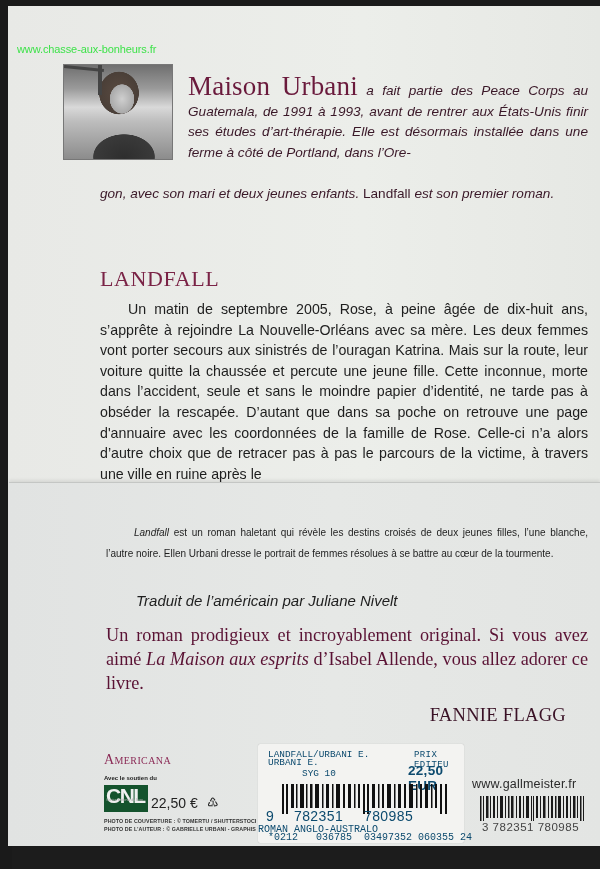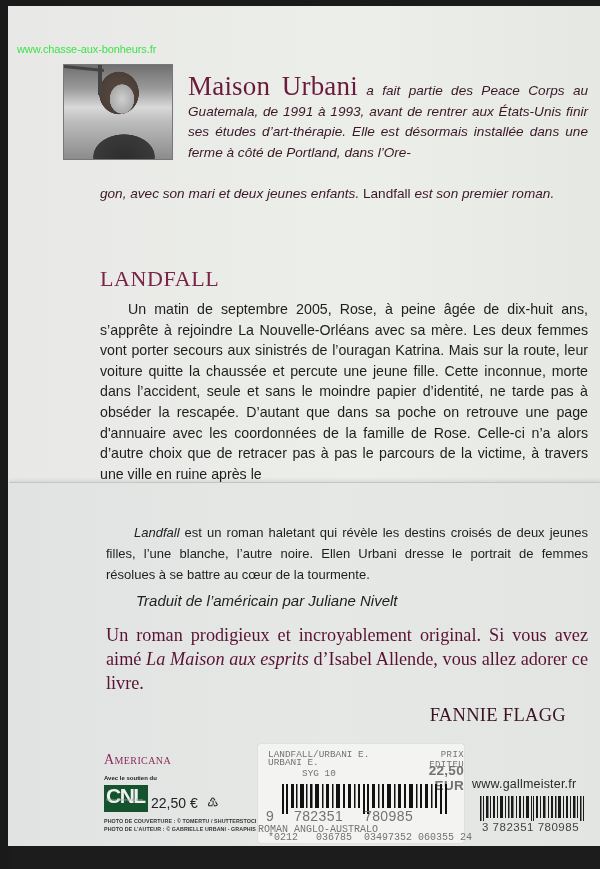--- a/index.html
+++ b/index.html
@@ -62,21 +62,21 @@
 
   .overlay-card {
     position: absolute; left: 9px; top: 482px; width: 591px; height: 364px;
     background: linear-gradient(90deg, #e1e3e2 0%, #e6e8e6 55%, #e3e5e3 100%);
     border-top: 1px solid #c4c6c4;
     box-shadow: 0 -2px 3px rgba(0,0,0,0.08);
   }
 
   .pitch {
     position: absolute; left: 106px; top: 523px; width: 482px;
-    font-size: 13px; line-height: 20.8px; color: #1e1e1e; text-align: justify;
+    font-size: 10px; line-height: 20.8px; color: #1e1e1e; text-align: justify;
   }
   .pitch .indent { display: inline-block; width: 28px; }
 
   .translator {
     position: absolute; left: 136px; top: 592px;
     font-size: 15px; font-style: italic; color: #1e1e1e;
   }
 
   .quote {
     position: absolute; left: 106px; top: 623px; width: 482px;
@@ -125,21 +125,21 @@
   }
   .publisher-isbn {
     position: absolute; left: 482px; top: 821px; font-size: 11.5px; color: #444; letter-spacing: 0.5px;
     font-family: "Liberation Sans", sans-serif;
   }
 
   .sticker {
     position: absolute; left: 258px; top: 744px; width: 206px; height: 99px;
     background: #f3f3f1; border-radius: 2px;
     box-shadow: 0 0 1px rgba(0,0,0,0.25);
-    font-family: "Liberation Mono", monospace; color: #737373; text-align: right;
+    font-family: "Liberation Mono", monospace; color: #0c4a6e;
   }
   .sticker .title { position: absolute; left: 10px; top: 6px; font-size: 9.4px; line-height: 9px; white-space: pre; }
   .sticker .sub { position: absolute; left: 10px; top: 14px; font-size: 9.4px; line-height: 9px; }
   .sticker .code { position: absolute; left: 44px; top: 24px; font-size: 9.4px; }
   .sticker .prix { position: absolute; left: 156px; top: 6px; font-size: 9px; letter-spacing: 0.4px; }
   .sticker .amount { position: absolute; left: 150px; top: 19px; font-size: 13.5px; font-weight: bold; font-family: "Liberation Sans", sans-serif; letter-spacing: 0.3px; }
   .sticker .barcode { position: absolute; left: 24px; top: 40px; width: 166px; height: 30px; }
   .sticker .isbn-left { position: absolute; left: 8px; top: 64px; font-size: 14px; font-family: "Liberation Sans", sans-serif; }
   .sticker .isbn-mid { position: absolute; left: 36px; top: 64px; font-size: 14px; font-family: "Liberation Sans", sans-serif; letter-spacing: 0.4px; }
   .sticker .isbn-right { position: absolute; left: 106px; top: 64px; font-size: 14px; font-family: "Liberation Sans", sans-serif; letter-spacing: 0.4px; }

